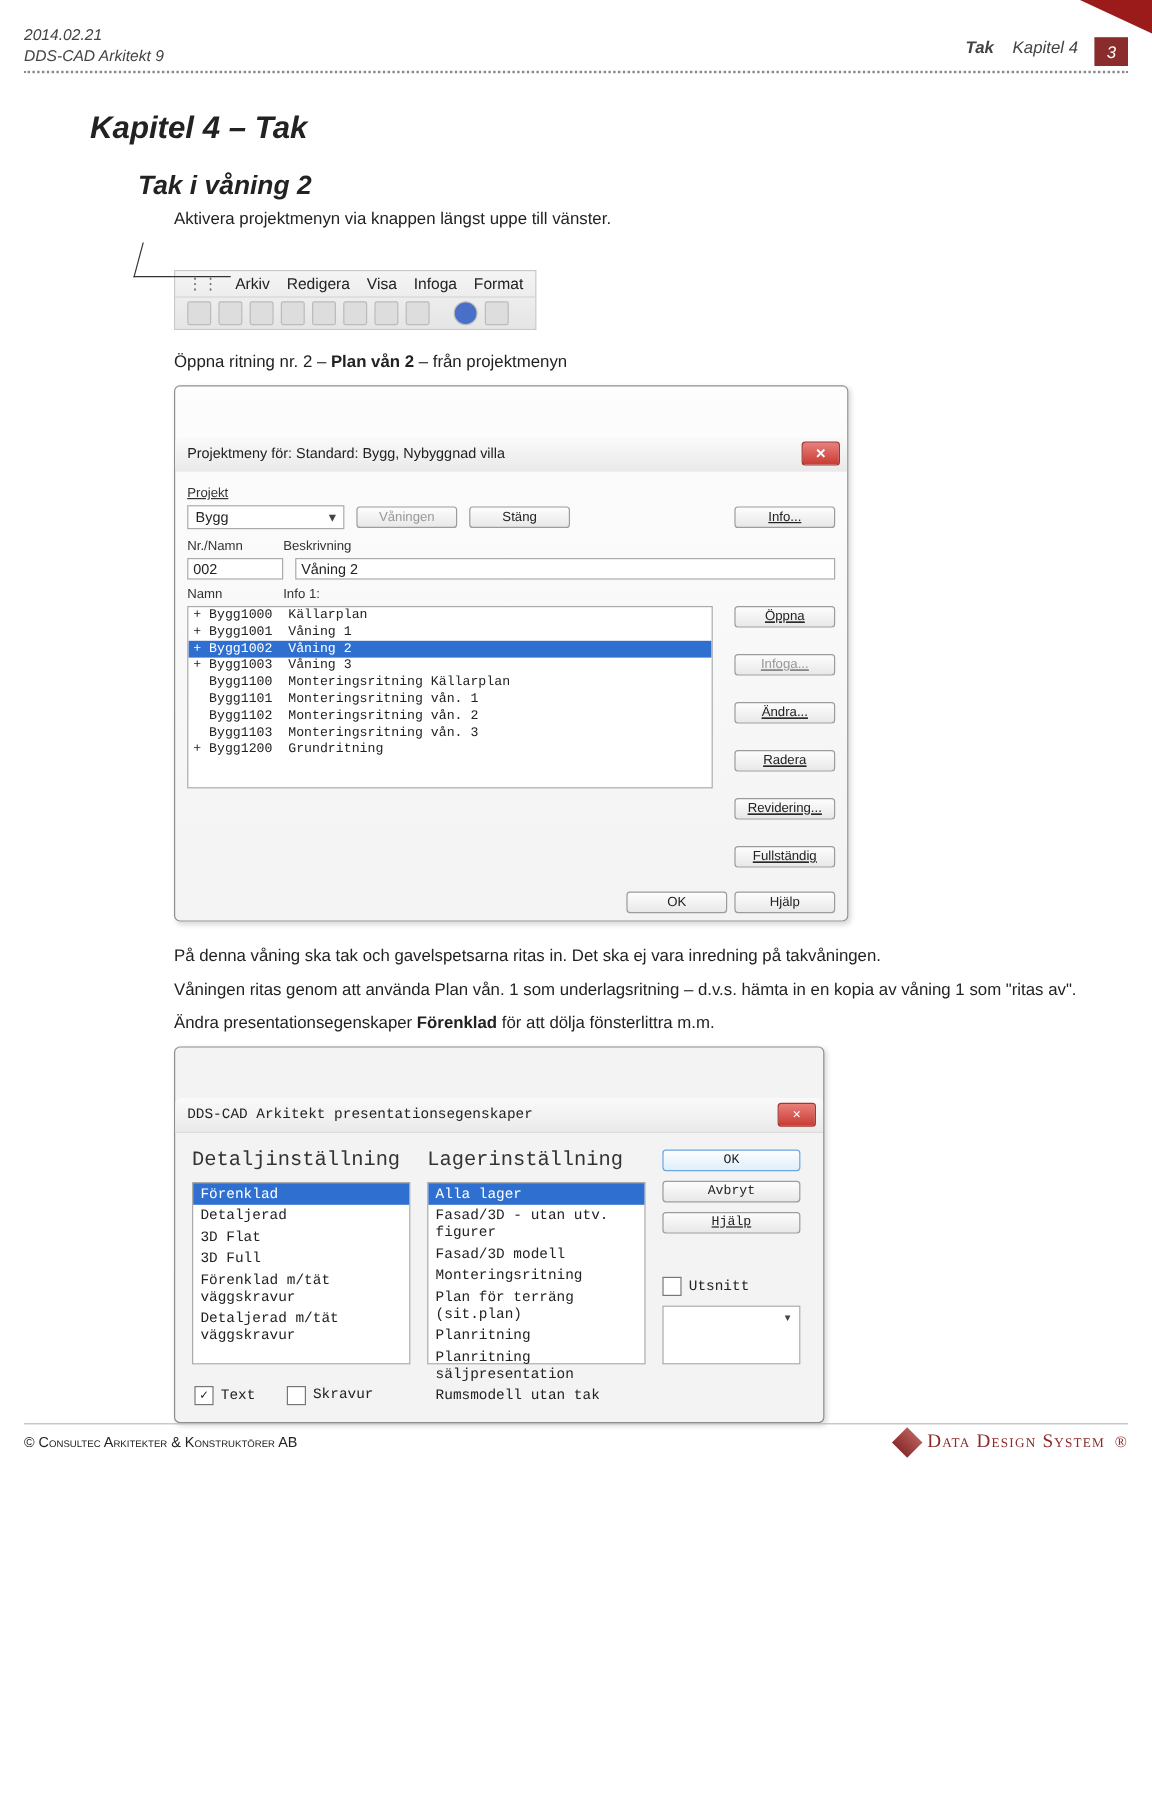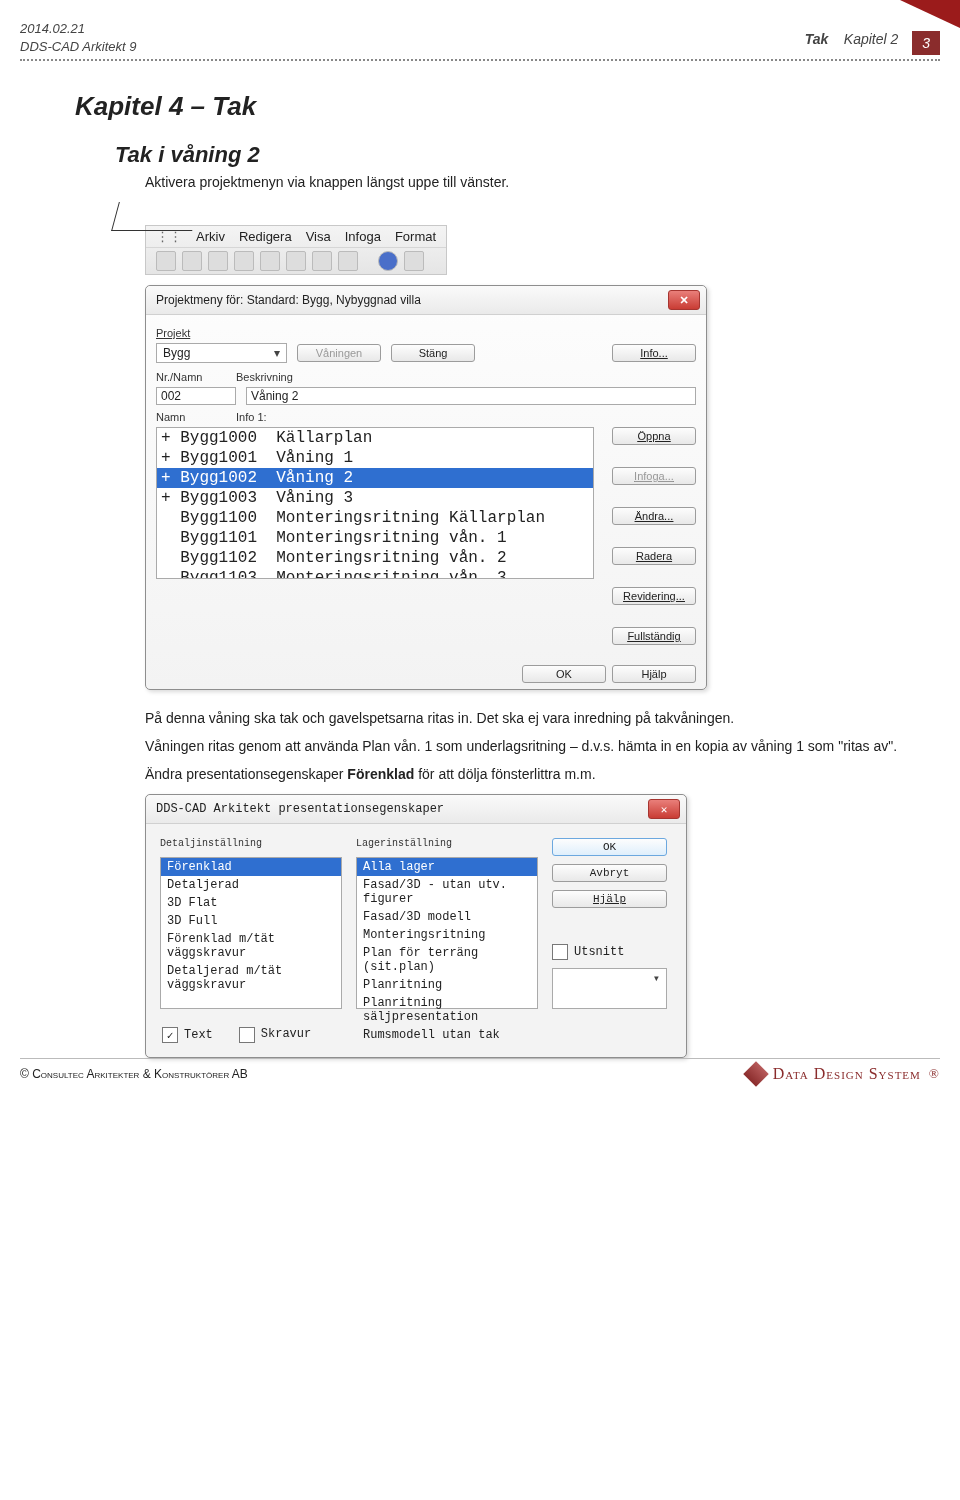--- a/index.html
+++ b/index.html
@@ -103,20 +103,21 @@
     background: linear-gradient(#fdfdfd,#f3f3f3);
     box-shadow: 2px 2px 4px rgba(0,0,0,0.15);
   }
   .dlg-title {
     display:flex; justify-content:space-between; align-items:center;
     padding: 4px 6px 4px 10px;
     background: linear-gradient(#fafafa,#eaeaea);
     border-bottom: 1px solid #d0d0d0;
     border-radius: 5px 5px 0 0;
     font-size: 12px;
+    margin-top: 42px;
   }
   .win-close {
     width: 30px; height:18px;
     background: linear-gradient(#e97f7a,#c93c34);
     border:1px solid #a63530;
     border-radius:3px;
     color:#fff; font-weight:bold;
     display:flex; align-items:center; justify-content:center;
     font-size:11px;
   }
@@ -134,21 +135,21 @@
     border:1px solid #9c9c9c;
     border-radius:3px;
     font-size:11px;
     color:#222;
   }
   .btn.disabled { color:#999; }
   .listbox {
     border:1px solid #aaa;
     background:#fff;
     font-family: "Courier New", monospace;
-    font-size:16px;
+    font-size:11px;
     height:150px;
     overflow:hidden;
     position:relative;
   }
   .listbox .row { padding:1px 4px; white-space:pre; }
   .listbox .row.selected { background:#2f6fd0; color:#fff; }
   .side-btns { display:flex; flex-direction:column; gap:22px; margin-left:8px;text-decoration:underline; }
   .dlg-foot { display:flex; justify-content:flex-end; gap:6px; padding: 6px 10px; }
 
   
@@ -159,21 +160,21 @@
     margin: 10px 0 0 70px;
     font-family: Liberation Mono, monospace;
     font-size:12px;
     background:#f3f3f3;
     box-shadow: 2px 2px 4px rgba(0,0,0,0.15);
   }
   .dlg2 .cols {
     display:flex; gap:14px; padding:14px;
   }
   .dlg2 .col { display:flex; flex-direction:column; gap:6px; }
-  .dlg2 .col h4 { margin:0 0 2px 0; font-size:10px; font-weight:normal; color:#333; }
+  .dlg2 .col h4 { margin:0 0 2px 0; font-size:17px; font-weight:normal; color:#333; }
   .lb2 {
     border:1px solid #aaa; background:#fff; width:180px; height:150px; font-size:12px;
   }
   .lb2 .row { padding:2px 6px; }
   .lb2 .row.selected { background:#2f6fd0; color:#fff; }
   .right-stack { display:flex; flex-direction:column; gap:8px; align-items:stretch; width:115px; }
   .btn-ok { background: linear-gradient(#fdfdfd,#dfeffc); border:1px solid #6ca8df; }
   .checkrow { display:flex; gap:26px; padding: 4px 16px 14px 16px; align-items:center; }
   .cb { width:14px; height:14px; border:1px solid #777; display:inline-flex; align-items:center; justify-content:center; background:#fff; font-size:11px; }
 
@@ -204,21 +205,21 @@
 
 <div class="hdr">
   <div class="hdr-left">
     <div>2014.02.21</div>
     <div>DDS-CAD Arkitekt 9</div>
   </div>
   <div class="hdr-right">
     <span>
       <b><i>Tak</i></b>
       &nbsp;&nbsp;
-      <span>Kapitel 2</span>
+      <span>Kapitel 4</span>
       <span class="page-number-box">3</span>
     </span>
   </div>
 </div>
 <hr class="top-rule">
 
 <div class="content">
 
 <h1 class="chapter">Kapitel 4 – Tak</h1>
 <h2 class="subchapter">Tak i våning 2</h2>
@@ -243,20 +244,25 @@
     <span class="tb-icon"></span>
     <span class="tb-icon"></span>
     <span class="tb-icon"></span>
     <span class="tb-icon"></span>
     <span style="width:8px"></span>
     <span class="tb-icon" style="border-radius:50%;background:#4a6fc9"></span>
     <span class="tb-icon"></span>
   </div>
 </div>
 
+<p class="body" style="margin-top:18px;">
+  <span>Öppna ritning nr. 2 – </span>
+  <b>Plan vån 2</b>
+  <span> – från projektmenyn</span>
+</p>
 
 
 <div class="dlg">
   <div class="dlg-title">
     <span>Projektmeny för: Standard: Bygg, Nybyggnad villa</span>
     <span class="win-close">✕</span>
   </div>
   <div class="dlg-body">
     <div class="dlg-row">
       <span class="lbl" style="width:60px; text-decoration:underline;">Projekt</span>

